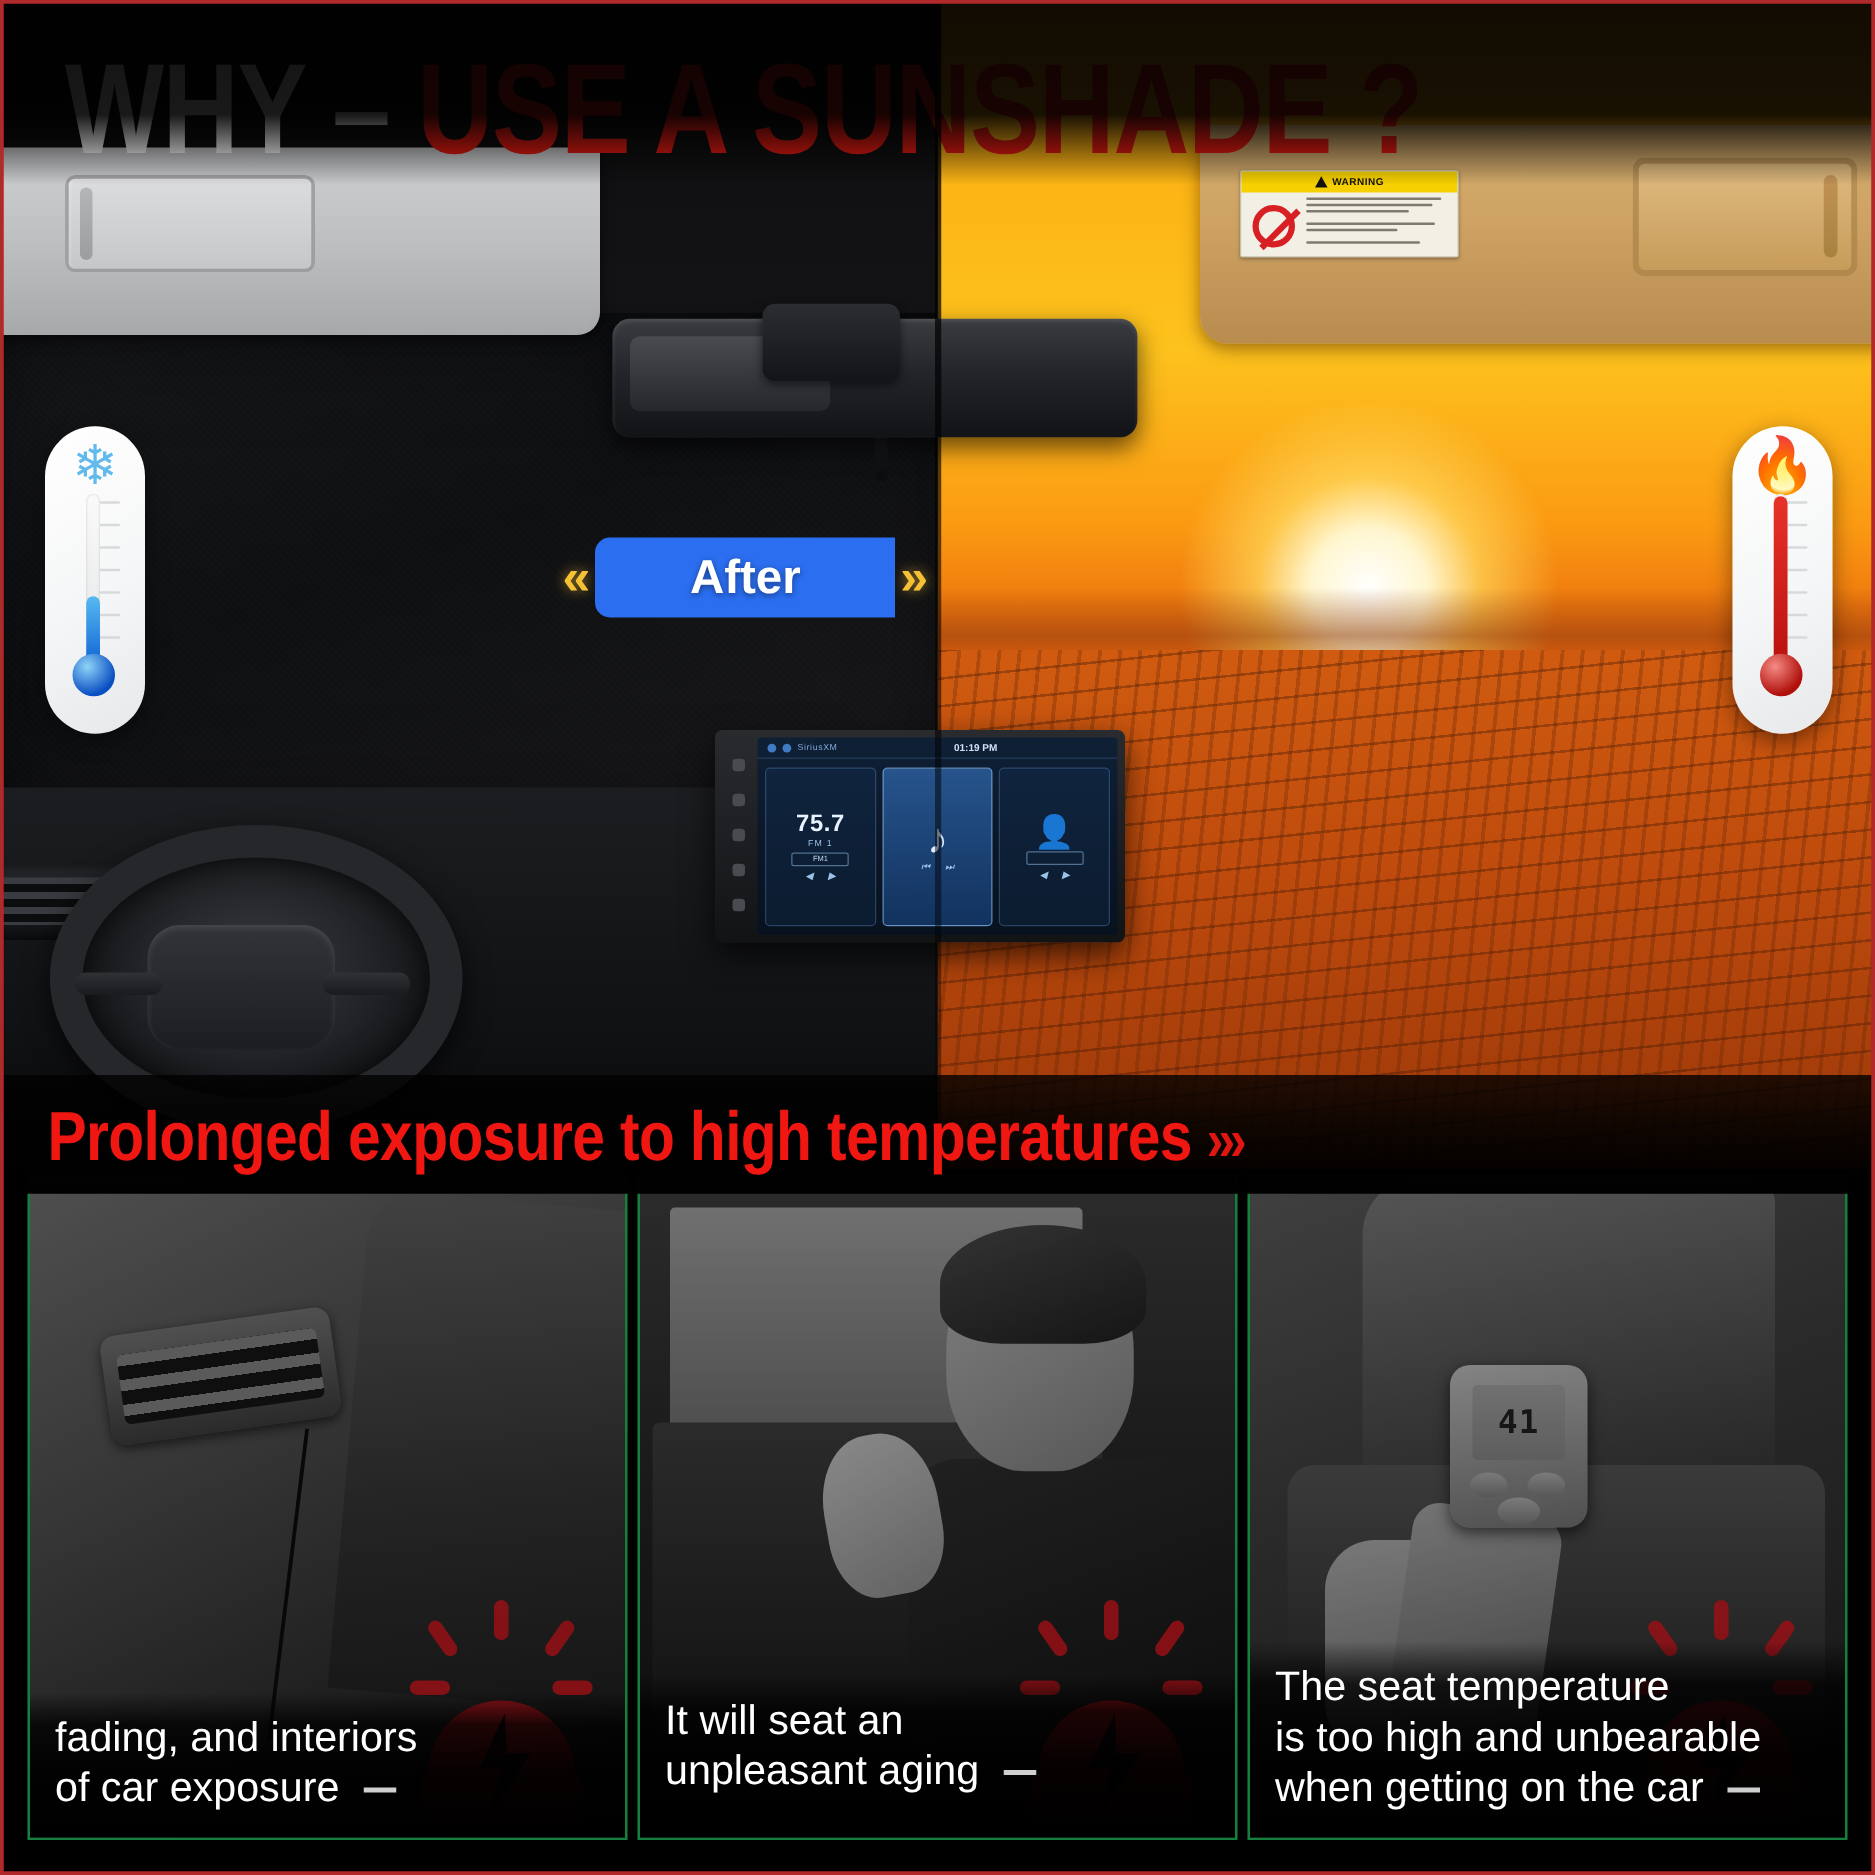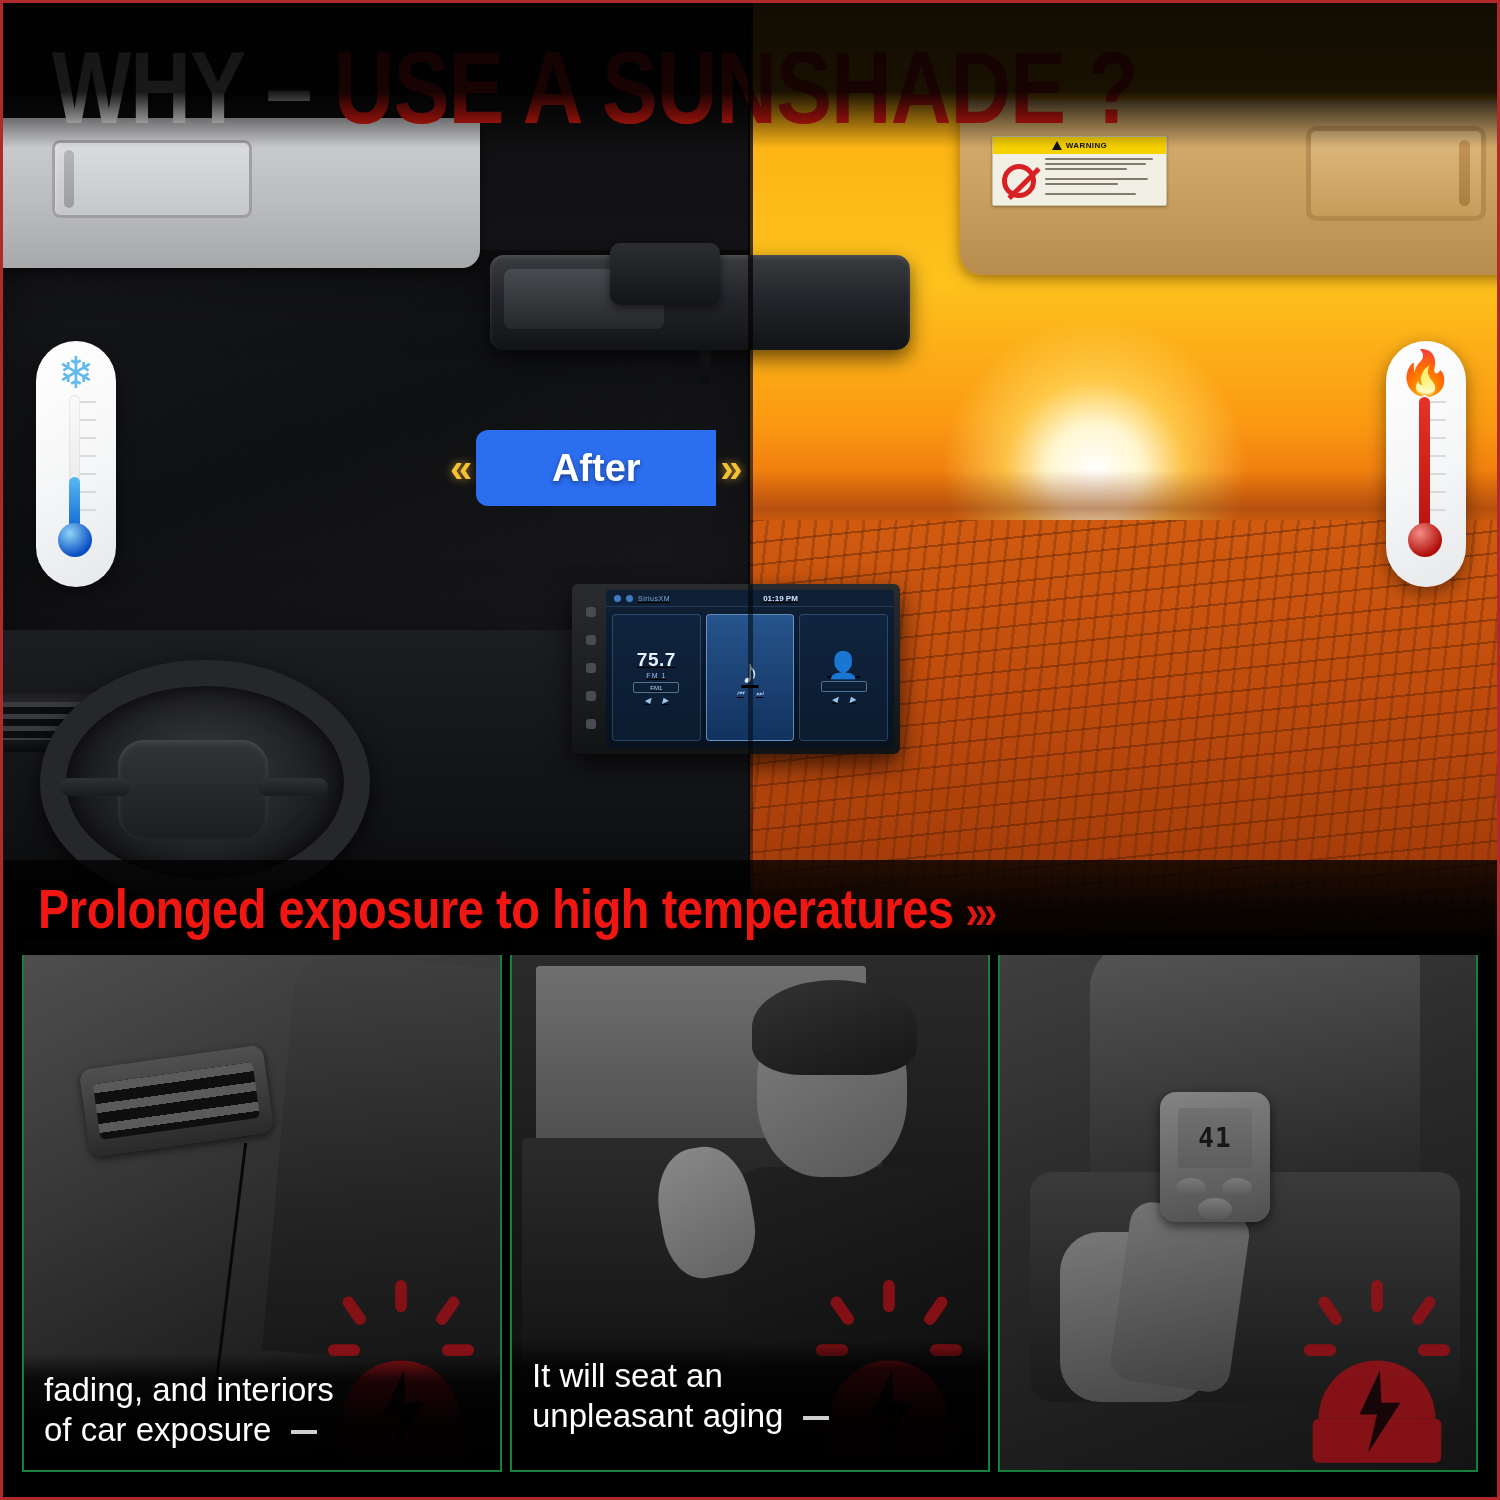--- a/index.html
+++ b/index.html
@@ -175,21 +175,20 @@
     box-shadow:0 10px 26px rgba(0,0,0,.7);
   }
   .hu-sidebtns {
     position:absolute; left:8px; top:14px; width:22px; height:140px;
     display:flex; flex-direction:column; justify-content:space-around; align-items:center;
   }
   .hu-sb { width:10px; height:10px; border-radius:3px; background:#4a4b50; }
   .hu-screen {
     width:100%; height:100%; border-radius:3px; overflow:hidden; position:relative;
     background:linear-gradient(180deg,#0f2036 0%,#0a1627 60%,#08121f 100%);
-    text-decoration:underline;
   }
   .hu-top {
     height:17px; display:flex; align-items:center; gap:5px; padding:0 8px;
     border-bottom:1px solid rgba(120,170,230,.22);
   }
   .hu-top-dot { width:7px;height:7px;border-radius:50%;background:#3f7bc4; }
   .hu-carrier { font-size:7px; color:#7fa8d8; letter-spacing:.5px; }
   .hu-clock { font-size:8px; color:#cfe2f7; font-weight:bold; margin-left:auto; margin-right:auto; }
   .hu-tiles { display:flex; height:calc(100% - 17px); padding:7px 6px; gap:5px; }
   .hu-tile {
@@ -226,21 +225,21 @@
 
   
   .badges { position:absolute; left:450px; top:430px; z-index:21; display:flex; align-items:center; }
   .chev-left, .chev-right {
     font-size:40px; font-weight:bold; color:#f5c034; line-height:1;
     text-shadow:0 0 10px rgba(255,200,60,.65);
   }
   .chev-left { margin-right:4px; }
   .chev-right { margin-left:4px; }
   .badge {
-    height:76px; display:flex; align-items:center; justify-content:center;
+    height:64px; display:flex; align-items:center; justify-content:center;
     font-size:38px; font-weight:bold; color:#fff; padding:0 8px;
     text-shadow:0 2px 5px rgba(0,0,0,.45);
   }
   .badge-after  { background:#2b6ef0; border-top-left-radius:12px; border-bottom-left-radius:12px; min-width:240px; }
   .badge-before { background:#c4320f; border-top-right-radius:12px; border-bottom-right-radius:12px; min-width:240px; }
 
   
   .thermo {
     position:absolute; width:80px; height:246px; border-radius:40px; z-index:21;
     background:linear-gradient(150deg,#ffffff 0%,#f5f6f7 55%,#e7e8ea 100%);
@@ -586,17 +585,25 @@
           <rect x="46" y="0" width="8" height="22" rx="4"></rect>
           <rect x="14" y="10" width="8" height="22" rx="4" transform="rotate(-35 18 21)"></rect>
           <rect x="78" y="10" width="8" height="22" rx="4" transform="rotate(35 82 21)"></rect>
           <rect x="0" y="44" width="22" height="8" rx="4"></rect>
           <rect x="78" y="44" width="22" height="8" rx="4"></rect>
           <path d="M10 95 A40 40 0 0 1 90 95 Z"></path>
           <rect x="6" y="95" width="88" height="30" rx="4"></rect>
         </g>
         <path d="M52 62 L38 92 L50 92 L44 118 L66 84 L53 84 Z" fill="#160608"></path>
       </svg>
+      <div class="caption">
+        <div class="cap-line">The seat temperature</div>
+        <div class="cap-line">is too high and unbearable</div>
+        <div class="cap-line">
+          <span>when getting on the car</span>
+          <span class="dash"></span>
+        </div>
+      </div>
     </div>
   </div>
 
   <div class="frame"></div>
 </div>
 
 </body></html>

